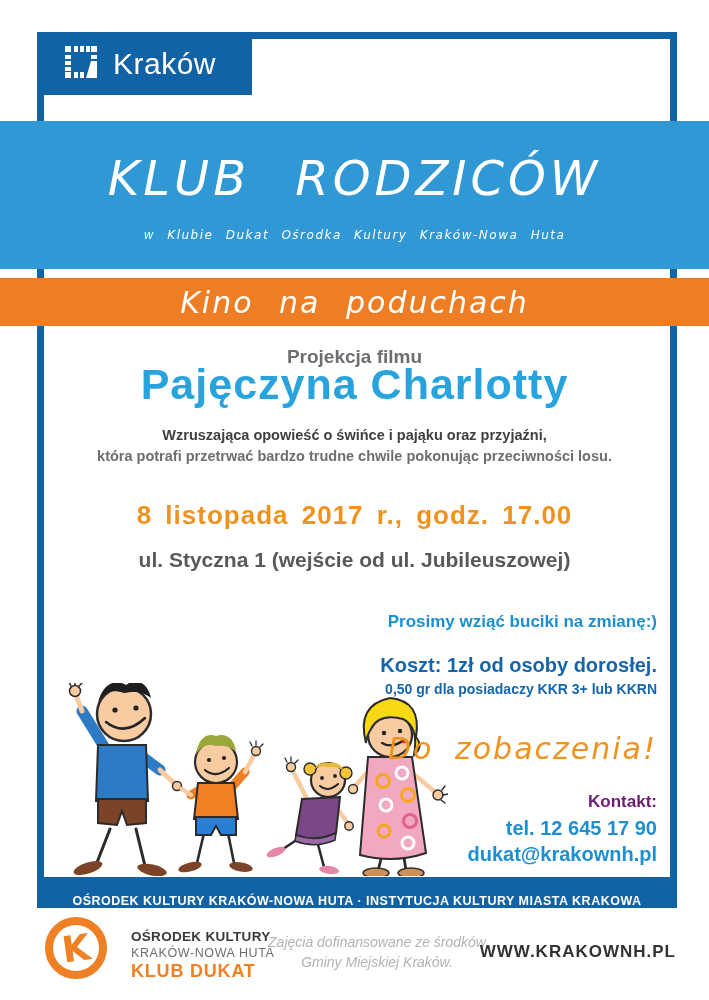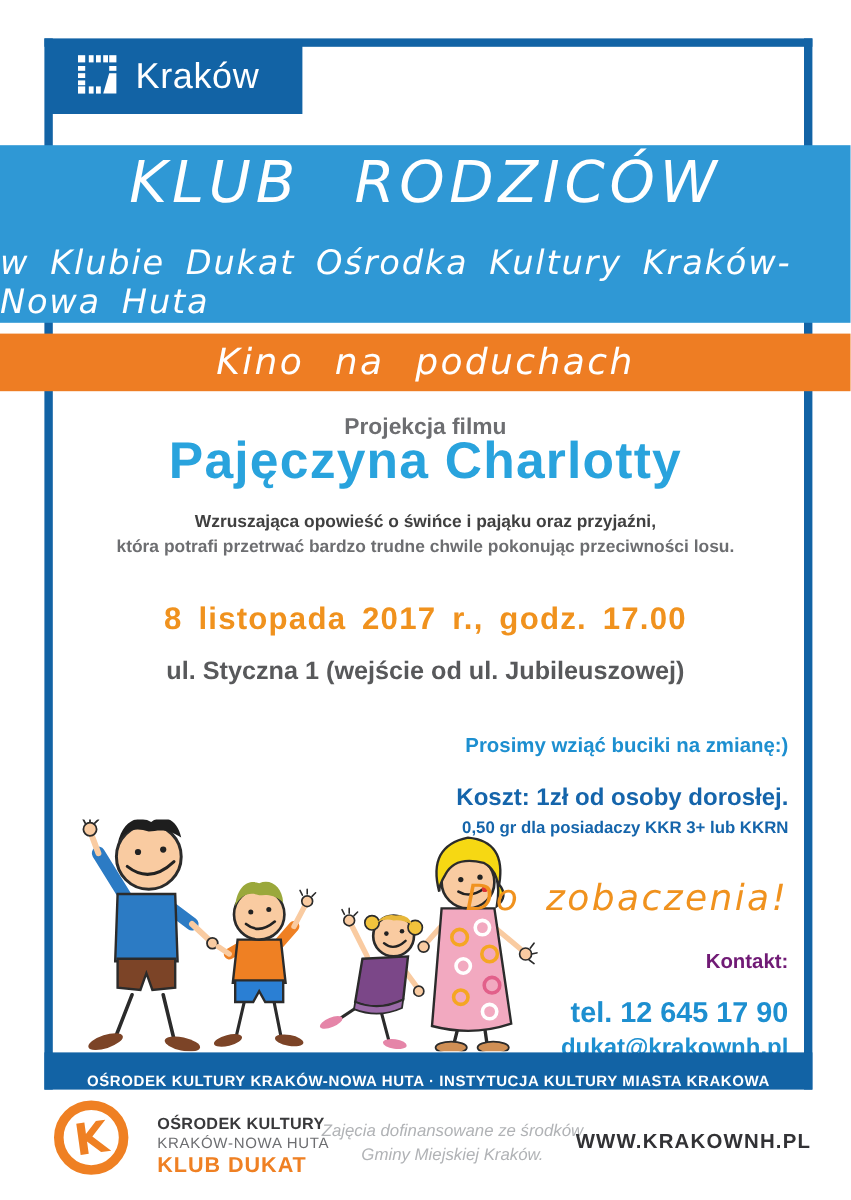--- a/index.html
+++ b/index.html
@@ -15,21 +15,21 @@
   
   .citybox { position:absolute; left:40px; top:33px; width:212px; height:62px; background:#1263a5;
              display:flex; align-items:center; padding-left:22px; gap:13px; z-index:3; }
   .citybox .cityname { color:#ffffff; font-size:30px; font-weight:500; letter-spacing:0.5px; }
 
   
   .banner-blue { position:absolute; left:0; top:121px; width:709px; height:148px; background:#2f98d5; z-index:2;
                  display:flex; flex-direction:column; align-items:center; justify-content:center; }
   .hand { font-style:italic; font-family:"DejaVu Sans", cursive; }
   .banner-title { color:#ffffff; font-size:48px; letter-spacing:4px; word-spacing:26px; margin-top:2px; }
-  .banner-sub   { color:#ffffff; font-size:28px; letter-spacing:1.5px; word-spacing:7px; margin-top:22px; }
+  .banner-sub   { color:#ffffff; font-size:12px; letter-spacing:1.5px; word-spacing:7px; margin-top:22px; }
 
   .banner-orange { position:absolute; left:0; top:278px; width:709px; height:48px; background:#ee7d23; z-index:2;
                    display:flex; align-items:center; justify-content:center; }
   .banner-orange .line { color:#ffffff; font-size:30px; letter-spacing:2px; word-spacing:14px; }
 
   
   .ctr { position:absolute; left:0; width:709px; text-align:center; }
   .kicker    { top:346px; font-size:19px; font-weight:bold; color:#6d6e71; }
   .filmtitle { top:360px; font-size:43px; font-weight:bold; color:#29a3dd; letter-spacing:1px; }
   .desc1     { top:427px; font-size:14.5px; font-weight:bold; color:#404040; }
@@ -37,21 +37,21 @@
   .date      { top:500px; font-size:26px;  font-weight:bold; color:#f0921e; letter-spacing:1px; word-spacing:5px; }
   .address   { top:548px; font-size:21px;  font-weight:bold; color:#58595b; }
 
   
   .rightcol { position:absolute; right:52px; top:612px; text-align:right; z-index:2; }
   .note      { font-size:17px; font-weight:bold; color:#1d8fd0; }
   .price1    { margin-top:22px; font-size:20px; font-weight:bold; color:#1565ab; }
   .price2    { margin-top:4px;  font-size:14px; font-weight:bold; color:#1565ab; }
   .farewell  { margin-top:34px; font-size:30px; color:#f0921e; letter-spacing:2px; word-spacing:10px; }
   .contactlbl{ margin-top:26px; font-size:17px; font-weight:bold; color:#701a75; }
-  .phone     { margin-top:19px; font-size:24px; font-weight:bold; color:#1d8fd0; }
+  .phone     { margin-top:5px; font-size:20px; font-weight:bold; color:#1d8fd0; }
   .email     { margin-top:3px; font-size:20px; font-weight:bold; color:#1d8fd0; }
 
   
   .family { position:absolute; left:48px; top:683px; z-index:1; }
 
   
   .instbar { position:absolute; left:37px; top:877px; width:640px; height:31px; background:#1263a5;
              display:flex; align-items:flex-end; justify-content:center; z-index:2; }
   .instbar .txt { color:#ffffff; font-size:12.5px; font-weight:bold; letter-spacing:0.5px; }
 

